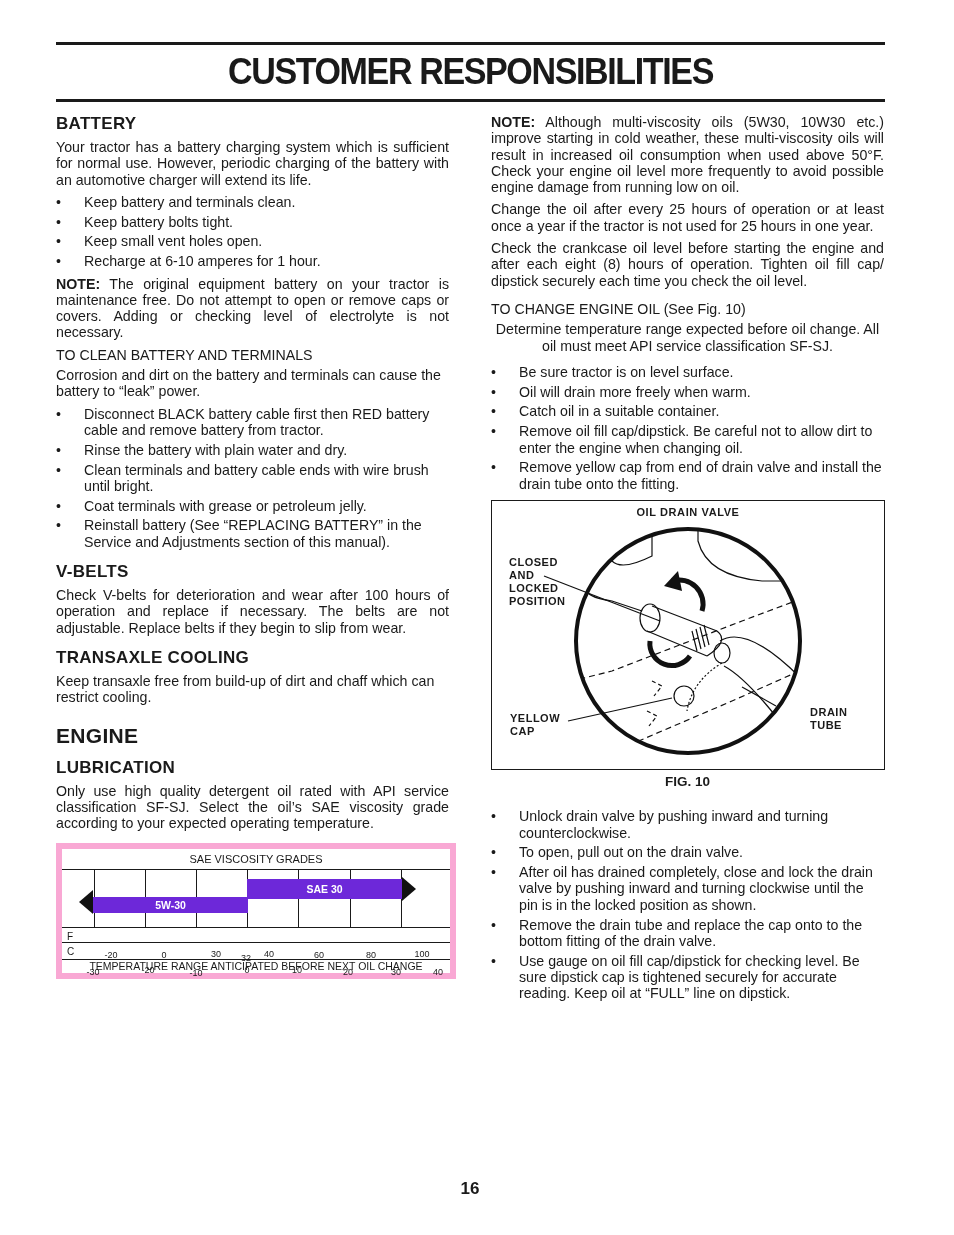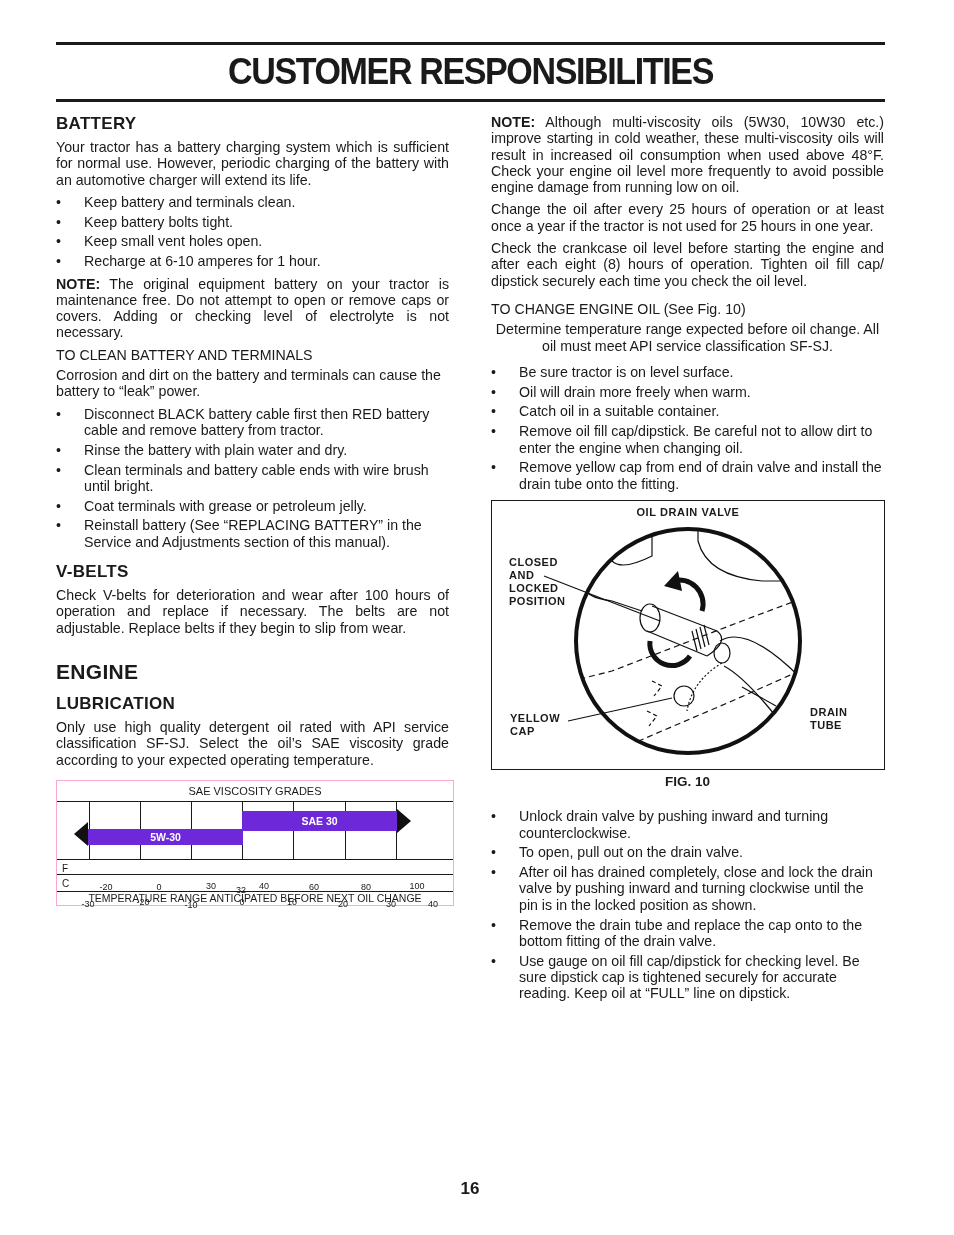--- a/index.html
+++ b/index.html
@@ -24,22 +24,22 @@
   .sub { margin: 0 0 4px 0; text-align: left; }
   ul { list-style: none; margin: 0 0 6px 0; padding: 0; }
   ul li { position: relative; padding-left: 28px; margin-bottom: 3.5px; text-align: left; }
   ul li::before { content: "\2022"; position: absolute; left: 0; top: 0; }
   .b { font-weight: bold; }
   .gap-lg { height: 12px; }
   .gap-md { height: 6px; }
 
   
   .chart {
-    position: relative; width: 388px; height: 124px; border: 1px solid #f9a8d4;
-    margin-top: 12px; font-size: 9.5px; padding-left: 8px;
+    position: relative; width: 388px; height: 124px; border: 6px solid #f9a8d4;
+    margin-top: 12px; font-size: 9.5px;
   }
   .chart .ttl { position: absolute; left: 0; right: 0; top: 0; height: 20px; line-height: 20px; text-align: center; font-size: 11px; border-bottom: 1px solid #1a1a1a; }
   .chart .grid { position: absolute; left: 0; right: 0; top: 21px; height: 57px; border-bottom: 1px solid #1a1a1a; }
   .chart .vline { position: absolute; top: 0; bottom: 0; width: 1px; background: #1a1a1a; }
   .chart .arrow { position: absolute; background: #6d28d9; color: #fff; font-weight: bold; font-size: 10.5px; text-align: center; }
   .chart .arr-head-l { position: absolute; width: 0; height: 0; border-top: 12px solid transparent; border-bottom: 12px solid transparent; border-right: 14px solid #111; }
   .chart .arr-head-r { position: absolute; width: 0; height: 0; border-top: 12px solid transparent; border-bottom: 12px solid transparent; border-left: 14px solid #111; }
   .chart .row { position: absolute; left: 0; right: 0; border-bottom: 1px solid #1a1a1a; }
   .chart .row.f { top: 79px; height: 14px; }
   .chart .row.c { top: 94px; height: 16px; }
@@ -81,20 +81,24 @@
       <li>Coat terminals with grease or petroleum jelly.</li>
       <li>Reinstall battery (See “REPLACING BATTERY” in the Service and Adjustments section of this manual).</li>
     </ul>
   </section>
   <div class="gap-md"></div>
   <section>
     <h2>V-BELTS</h2>
     <p>Check V-belts for deterioration and wear after 100 hours of operation and replace if necessary. The belts are not adjustable. Replace belts if they begin to slip from wear.</p>
   </section>
   <div class="gap-md"></div>
+  <section>
+    <h2>TRANSAXLE  COOLING</h2>
+    <p style="text-align:left">Keep transaxle free from build-up of dirt and chaff which can restrict cooling.</p>
+  </section>
   <div class="gap-lg"></div>
   <section>
     <h1>ENGINE</h1>
     <h2>LUBRICATION</h2>
     <p>Only use high quality detergent oil rated with API service classification SF-SJ.  Select the oil’s SAE viscosity grade according to your expected operating temperature.</p>
 
     <div class="chart">
       <div class="ttl">SAE VISCOSITY GRADES</div>
       <div class="grid">
         <div class="vline" style="left:32px"></div>
@@ -132,21 +136,21 @@
         <span class="tick" style="left:286px;top:3px">20</span>
         <span class="tick" style="left:334px;top:3px">30</span>
         <span class="tick" style="left:376px;top:3px">40</span>
       </div>
       <div class="foot">TEMPERATURE RANGE ANTICIPATED BEFORE NEXT OIL CHANGE</div>
     </div>
   </section>
 </div>
 
 <div class="col right">
-  <p><span class="b">NOTE:</span><span>  Although multi-viscosity oils (5W30, 10W30 etc.) improve starting in cold weather, these multi-viscosity oils will result in increased oil consumption when used above 48°F.  Check your engine oil level more frequently to avoid possible engine damage from running low on oil.</span></p>
+  <p><span class="b">NOTE:</span><span>  Although multi-viscosity oils (5W30, 10W30 etc.) improve starting in cold weather, these multi-viscosity oils will result in increased oil consumption when used above 50°F.  Check your engine oil level more frequently to avoid possible engine damage from running low on oil.</span></p>
   <p>Change the oil after every 25 hours of operation or at least once a year if the tractor is not used for 25 hours in one year.</p>
   <p>Check the crankcase oil level before starting the engine and after each eight (8) hours of operation.  Tighten oil fill cap/ dipstick securely each time you check the oil level.</p>
   <div class="gap-md"></div>
   <p class="sub">TO CHANGE ENGINE OIL (See Fig. 10)</p>
   <p style="text-align:center; margin-bottom:10px">Determine temperature range expected before oil change. All oil must meet API service classification SF-SJ.</p>
   <ul>
     <li>Be sure tractor is on level surface.</li>
     <li>Oil will drain more freely when warm.</li>
     <li>Catch oil in a suitable container.</li>
     <li>Remove oil fill cap/dipstick.  Be careful not to allow dirt to enter the engine when changing oil.</li>

